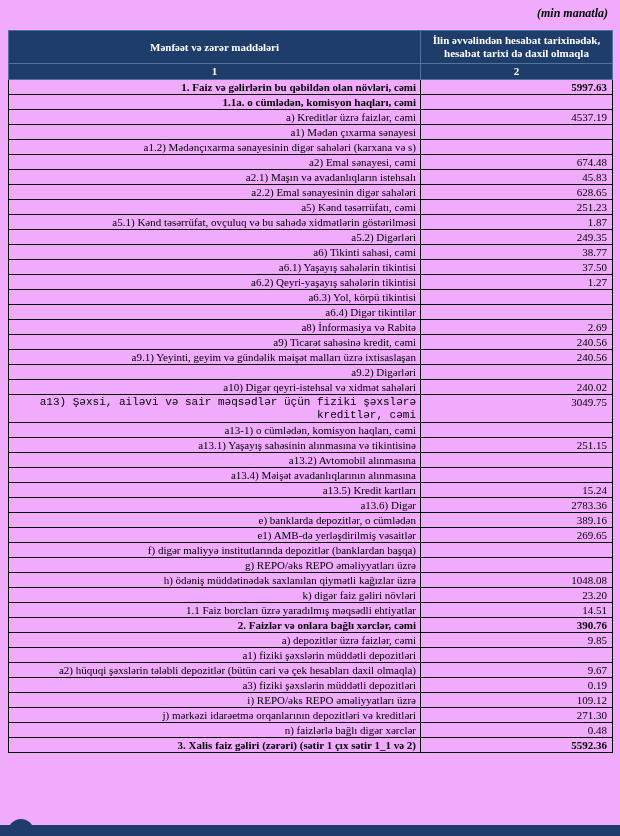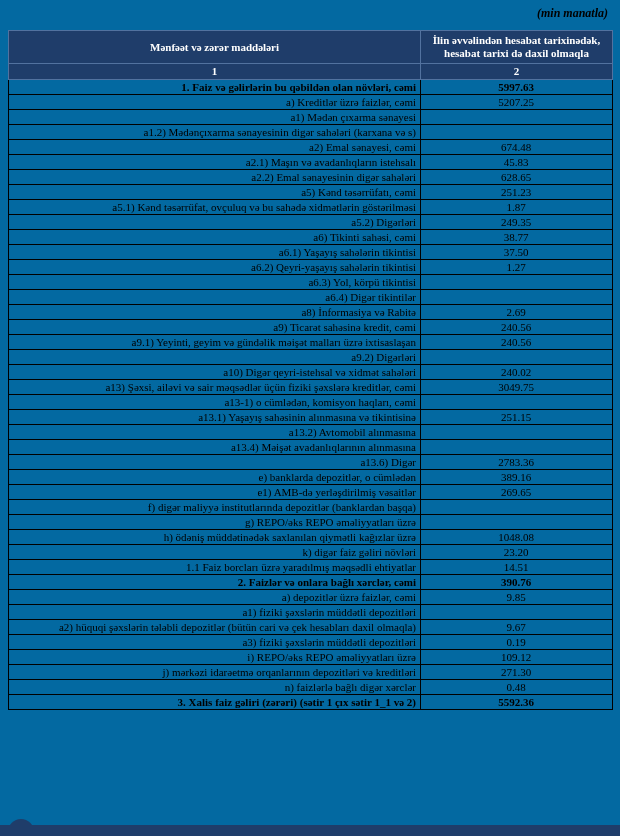--- a/index.html
+++ b/index.html
@@ -1,20 +1,20 @@
 <!DOCTYPE html>
 <html style="--header-bg: #1f3d6a; --header-text: #ffffff; --footer-bg: #1f3d6a;"><head>
 <meta charset="utf-8">
 <style>
   html, body { margin: 0; padding: 0; background: #fff; }
   .page {
     position: relative;
     width: 620px;
     height: 836px;
-    background: #0369a1;
+    background: #f0abfc;
     overflow: hidden;
     font-family: "Liberation Serif", "DejaVu Serif", serif;
     color: #000;
   }
   .unit-note {
     position: absolute;
     top: 6px;
     right: 12px;
     font-style: italic;
     font-weight: bold;
@@ -46,21 +46,21 @@
   }
   .report-table td {
     border: 1px solid #000;
     font-size: 11px;
     line-height: 13px;
     padding: 0.5px 4px;
     vertical-align: top;
     overflow: hidden;
   }
   .report-table td.label { text-align: right; }
-  .report-table td.val  { text-align: center; padding-right: 5px; }
+  .report-table td.val  { text-align: right; padding-right: 5px; }
   .report-table tr.bold td { font-weight: bold; }
   .footer-bar {
     position: absolute;
     left: 0; right: 0; bottom: 0;
     height: 11px;
     background: var(--footer-bg, #1f3d6a);
   }
   .footer-circle {
     position: absolute;
     left: 8px;
@@ -91,23 +91,27 @@
       <tr>
         <th class="hdr num">1</th>
         <th class="hdr num">2</th>
       </tr>
     </thead>
     <tbody id="rows-body">
         <tr class="bold">
           <td class="label" style="text-indent: 0px;">1. Faiz və gəlirlərin bu qəbildən olan növləri, cəmi</td>
           <td class="val">5997.63</td>
         </tr>
+        <tr class="bold">
+          <td class="label" style="text-indent: 0px;">1.1a. o cümlədən, komisyon haqları, cəmi</td>
+          <td class="val"></td>
+        </tr>
         <tr>
           <td class="label" style="text-indent: 9px;">a) Kreditlər üzrə faizlər, cəmi</td>
-          <td class="val">5207.25</td>
+          <td class="val">4537.19</td>
         </tr>
         <tr>
           <td class="label" style="text-indent: 18px;">a1) Mədən çıxarma sənayesi</td>
           <td class="val"></td>
         </tr>
         <tr>
           <td class="label" style="text-indent: 27px; padding-left: 36px;">a1.2) Mədənçıxarma sənayesinin digər sahələri (karxana və s)</td>
           <td class="val"></td>
         </tr>
         <tr>
@@ -168,40 +172,44 @@
         </tr>
         <tr>
           <td class="label" style="text-indent: 27px;">a9.2) Digərləri</td>
           <td class="val"></td>
         </tr>
         <tr>
           <td class="label" style="text-indent: 18px;">a10) Digər qeyri-istehsal və xidmət sahələri</td>
           <td class="val">240.02</td>
         </tr>
         <tr>
-          <td class="label" style="text-indent: 18px;">a13) Şəxsi, ailəvi və sair məqsədlər üçün fiziki şəxslərə kreditlər, cəmi</td>
+          <td class="label" style="text-indent: 18px; font-family: Liberation Mono, monospace;">a13) Şəxsi, ailəvi və sair məqsədlər üçün fiziki şəxslərə kreditlər, cəmi</td>
           <td class="val">3049.75</td>
         </tr>
         <tr>
           <td class="label" style="text-indent: 27px;">a13-1) o cümlədən, komisyon haqları, cəmi</td>
           <td class="val"></td>
         </tr>
         <tr>
           <td class="label" style="text-indent: 36px;">a13.1) Yaşayış sahəsinin alınmasına və tikintisinə</td>
           <td class="val">251.15</td>
         </tr>
         <tr>
           <td class="label" style="text-indent: 36px;">a13.2) Avtomobil alınmasına</td>
           <td class="val"></td>
         </tr>
         <tr>
           <td class="label" style="text-indent: 36px; padding-left: 44px;">a13.4) Məişət avadanlıqlarının alınmasına</td>
           <td class="val"></td>
         </tr>
         <tr>
+          <td class="label" style="text-indent: 36px;">a13.5) Kredit kartları</td>
+          <td class="val">15.24</td>
+        </tr>
+        <tr>
           <td class="label" style="text-indent: 36px;">a13.6) Digər</td>
           <td class="val">2783.36</td>
         </tr>
         <tr>
           <td class="label" style="text-indent: 9px;">e) banklarda depozitlər, o cümlədən</td>
           <td class="val">389.16</td>
         </tr>
         <tr>
           <td class="label" style="text-indent: 18px;">e1)  AMB-də yerləşdirilmiş vəsaitlər</td>
           <td class="val">269.65</td>

